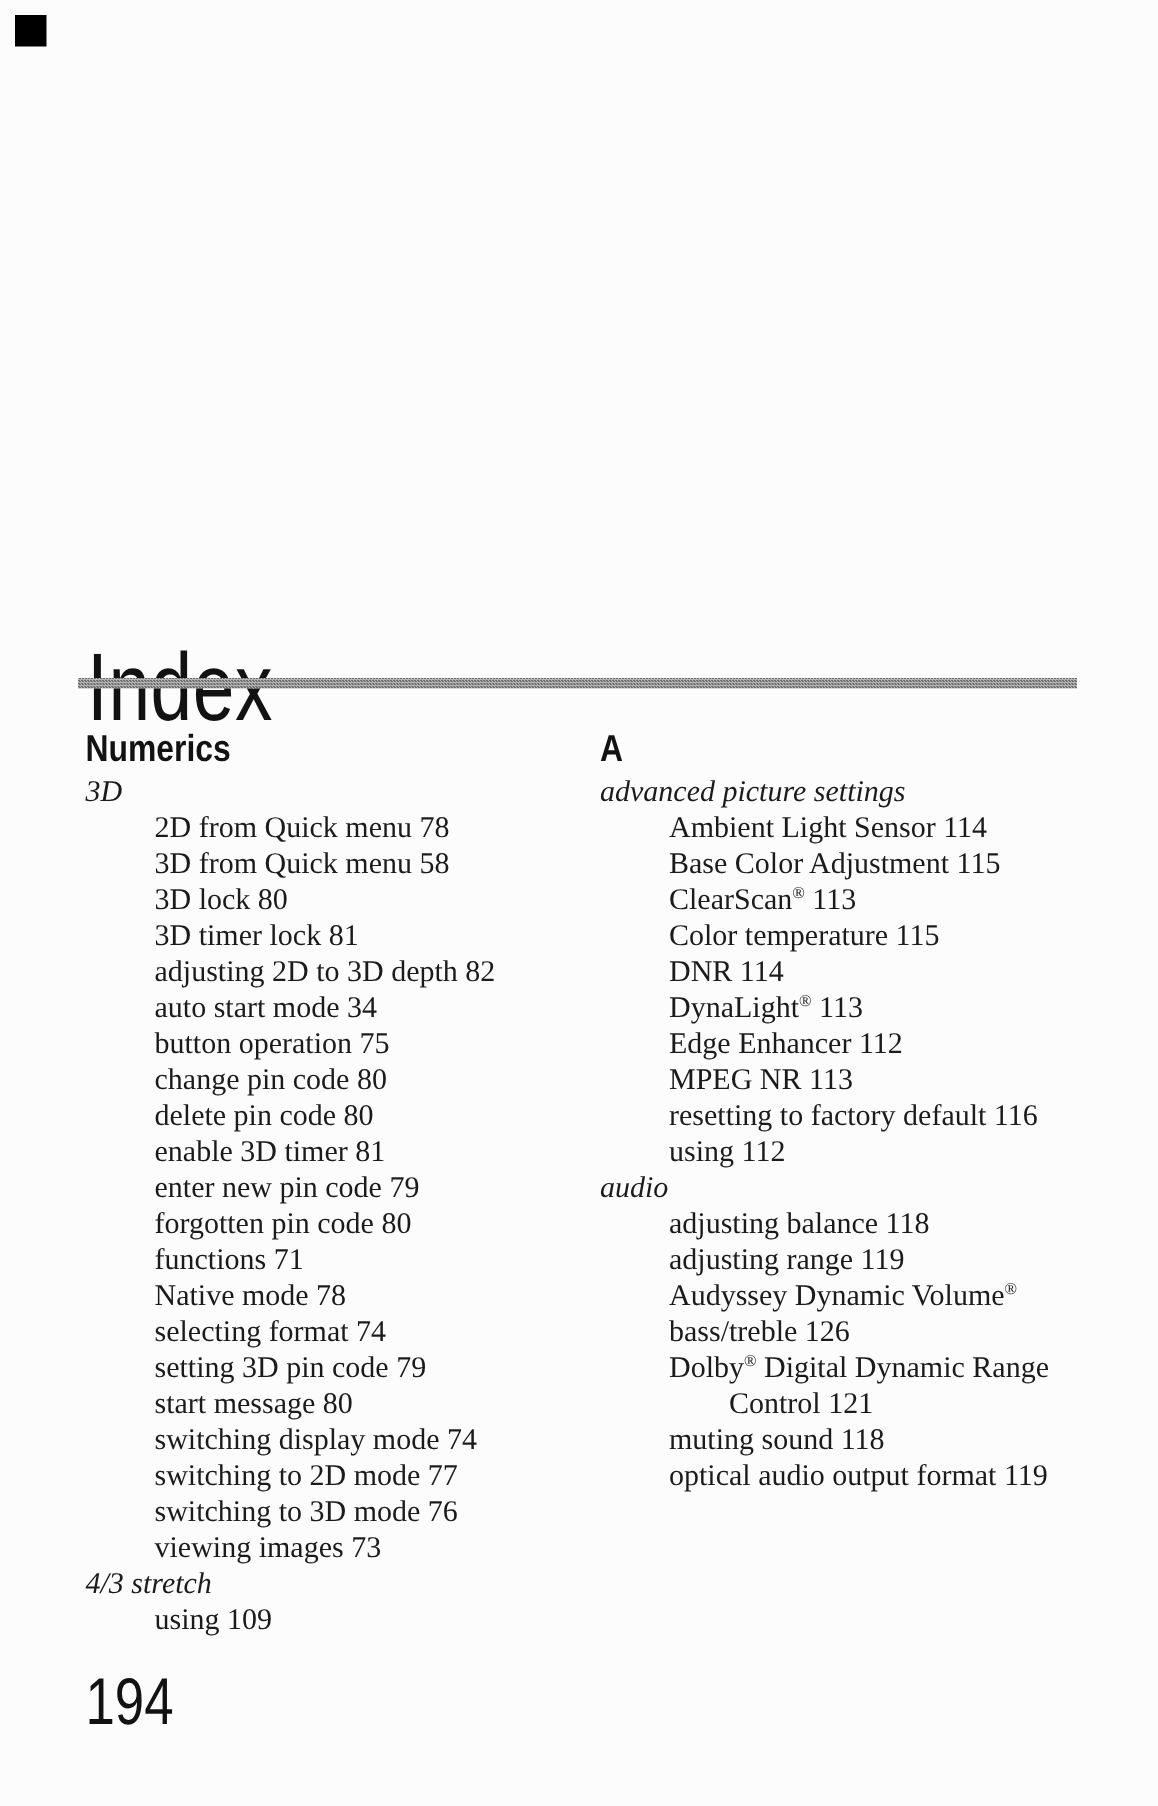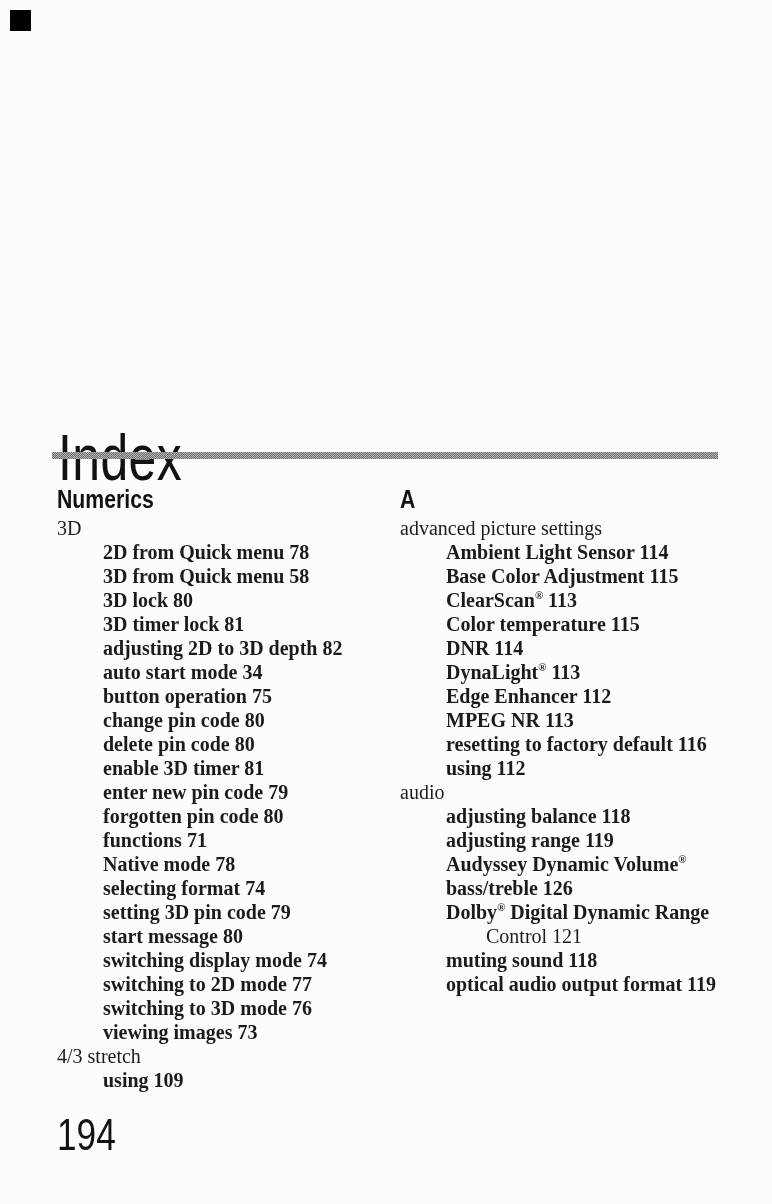--- a/index.html
+++ b/index.html
@@ -57,22 +57,22 @@
     white-space: nowrap;
   }
   ul.entries {
     list-style: none;
     margin: 0; padding: 0;
     font-size: 20px;
     line-height: 24px;
     color: #1b1b1b;
   }
   ul.entries li { white-space: nowrap; }
-  ul.entries li.lvl-1 { padding-left: 0; }
-  ul.entries li.lvl-2 { padding-left: 46px; font-weight: bold; }
+  ul.entries li.lvl-1 { padding-left: 0; font-style: italic; }
+  ul.entries li.lvl-2 { padding-left: 46px; }
   ul.entries li.lvl-3 { padding-left: 86px; }
   ul.entries sup {
     font-size: 11px;
     line-height: 0;
     vertical-align: super;
   }
   .page-number {
     position: absolute; left: 57px; top: 1110px;
     font-family: "Liberation Sans", sans-serif;
     font-size: 44px; font-weight: 400;

